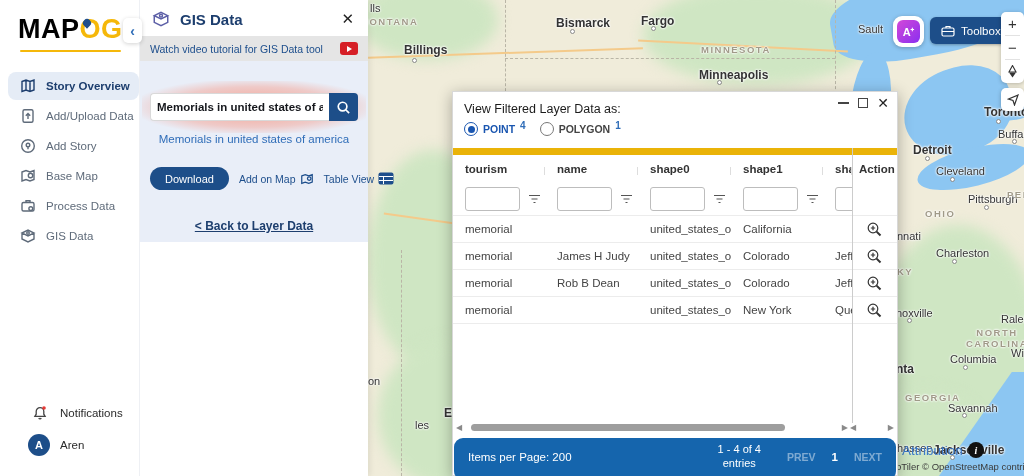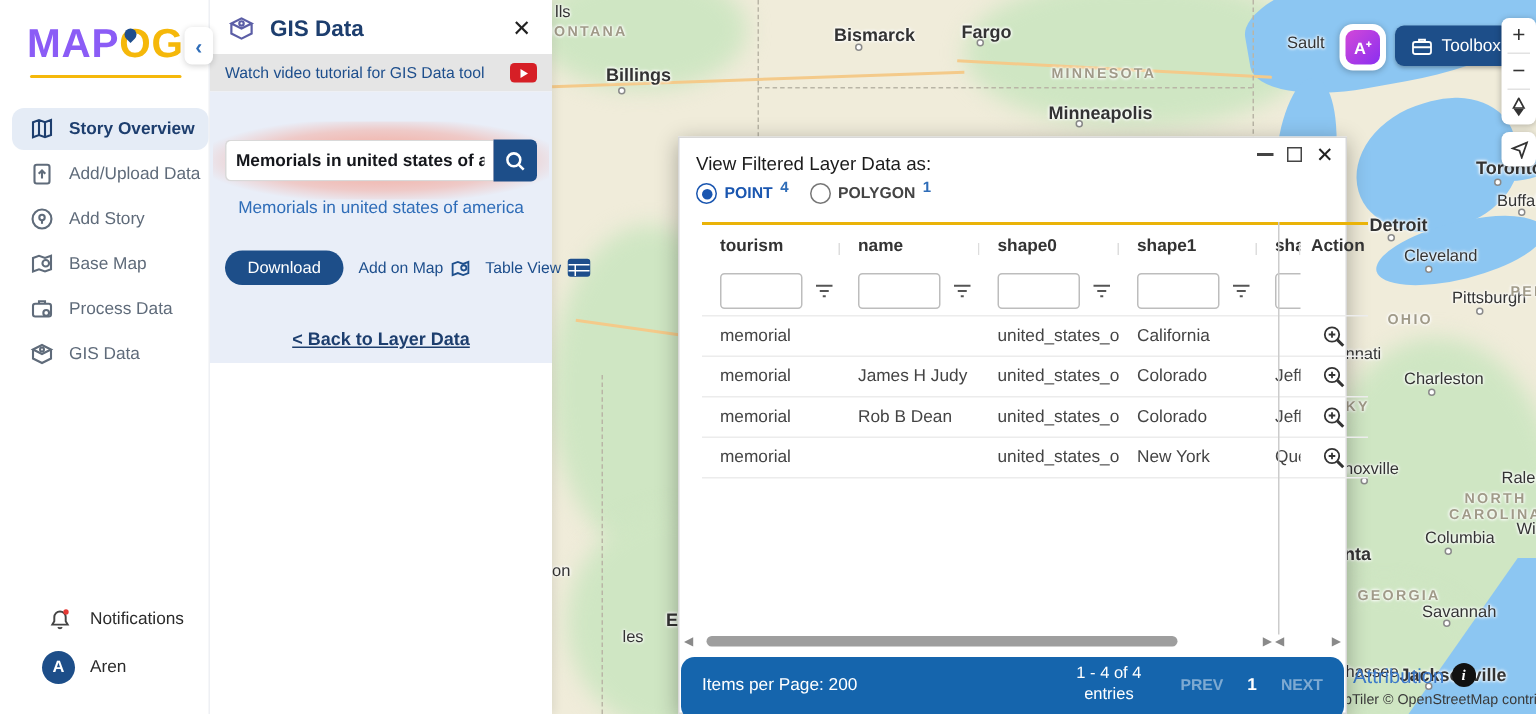--- a/index.html
+++ b/index.html
@@ -2,21 +2,21 @@
 <html><head>
 <meta charset="utf-8">
 <style>
   * { margin:0; padding:0; box-sizing:border-box; }
   html,body { width:1024px; height:476px; overflow:hidden; font-family:"Liberation Sans", sans-serif; background:#fff; }
   .app { position:relative; width:1024px; height:476px; display:flex; }
 
   
   .sidebar { position:relative; width:140px; height:476px; background:#fff; flex:0 0 140px; z-index:30; border-right:1px solid #eef0f4; display:flex; flex-direction:column; }
   .logo { padding:16px 0 4px 18px; font-size:27px; font-weight:bold; letter-spacing:.5px; line-height:1; }
-  .logo-map { color:#8b5cf6;text-align:center; }
+  .logo-map { color:#000000;text-align:center; }
   .logo-o { color:#f5b80a; position:relative; }
   .logo-o::after { content:''; position:absolute; left:3.5px; top:5px; width:8px; height:8px; background:#1f4e8c; border-radius:50% 50% 50% 0; transform:rotate(-45deg); }
   .logo-g { color:#f5b80a; }
   .logo-underline { margin:3px 18px 0 20px; height:2px; background:#f5b80a; border-radius:2px; }
   .nav { margin-top:18px; flex:1; }
   .nav-item { display:flex; align-items:center; gap:10px; height:28px; margin:2px 0 2px 8px; padding-left:12px; border-radius:8px; font-size:11.5px; color:#5f6b7a; cursor:pointer; white-space:nowrap; }
   .nav-item.active { background:#e5ecf6; color:#1d3e6e; font-weight:bold; }
   .nav-item svg { flex:0 0 16px; }
   .sidebar-bottom { padding:0 0 14px 0; }
   .notif-row { display:flex; align-items:center; gap:12px; padding-left:32px; height:30px; font-size:11.5px; color:#2b2b2b; cursor:pointer; }
@@ -78,21 +78,21 @@
   .dlg-close { font-size:14px; color:#222; cursor:pointer; line-height:1; }
   .radio-row { position:absolute; left:11px; top:30px; display:flex; align-items:center; gap:14px; }
   .radio-opt { display:flex; align-items:center; gap:5px; cursor:pointer; }
   .radio-circ { width:14px; height:14px; border-radius:50%; border:1.5px solid #777; position:relative; background:#fff; }
   .radio-circ.sel { border-color:#1a56b0; }
   .radio-circ.sel::after { content:''; position:absolute; left:2.5px; top:2.5px; width:7px; height:7px; border-radius:50%; background:#1a56b0; }
   .radio-lab { font-size:10.5px; font-weight:bold; color:#444; }
   .radio-lab.sel { color:#1a56b0; }
   .radio-count { font-size:10px; font-weight:bold; color:#2f6db8; vertical-align:super; position:relative; top:-4px; }
 
-  .tbl { position:absolute; left:0; top:56px; width:444px; border-top:2px solid #eab308; font-size:11.5px; color:#444;margin-left:15px; }
+  .tbl { position:absolute; left:0; top:56px; width:444px; border-top:7px solid #eab308; font-size:11.5px; color:#444; }
   .trow { display:grid; grid-template-columns:92px 93px 93px 92px 29px 45px; align-items:center; }
   .trow > div { overflow:hidden; white-space:nowrap; padding-left:12px; }
   .thead { height:28px; font-weight:bold; color:#333; font-size:11.5px; }
   .thead > div { position:relative; }
   .thead > div:nth-child(-n+5)::after { content:''; position:absolute; right:0; top:4px; height:15px; width:1px; background:#ddd; }
   .tfilters { height:32px; }
   .fwrap { display:flex; align-items:center; gap:8px; }
   .finput { width:55px; height:24px; border:1px solid #bdbdbd; border-radius:3px; outline:none; font-family:"Liberation Sans",sans-serif; }
   .tdata { height:27px; border-top:1px solid #ececec; }
   .action-col-line { position:absolute; left:399px; top:56px; height:275px; width:1px; background:#ccc; }

